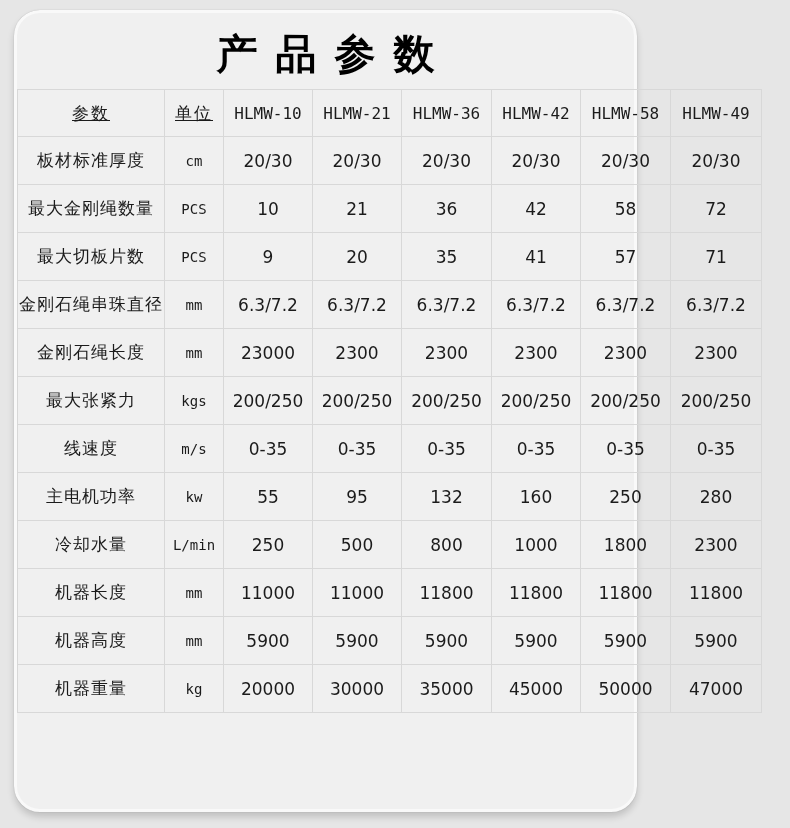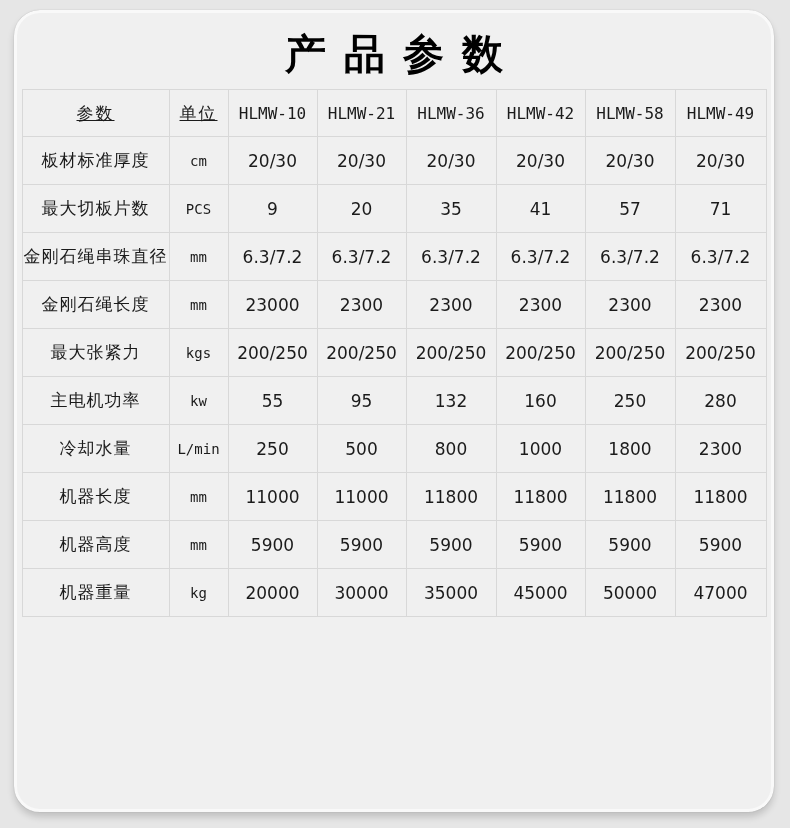--- a/index.html
+++ b/index.html
@@ -6,21 +6,21 @@
     --page-bg:#e6e6e6; --card-bg:#f0f0f0; --grid:#d8d8d8; --text:#1b1b1b; --title:#000;
   }
   html,body{margin:0;padding:0;}
   body{
     width:790px;height:828px;position:relative;overflow:hidden;
     background:var(--page-bg);
     font-family:"DejaVu Sans","Liberation Sans",sans-serif;
     color:var(--text);
   }
   .card{
-    position:absolute;left:14px;top:10px;width:760px;height:802px;
+    position:absolute;left:14px;top:10px;width:623px;height:802px;
     box-sizing:border-box;
     background:var(--card-bg);
     border:3px solid #f9f9f9;
     border-radius:26px;
     box-shadow:0 5px 7px rgba(0,0,0,.16), 0 0 1px rgba(0,0,0,.28);
   }
   .title{
     margin:15px 0 9px 0;
     text-align:center;
     font-size:41px;line-height:52px;
@@ -78,20 +78,30 @@
           <td class="param">板材标准厚度</td>
           <td class="unit">cm</td>
           <td class="val">20/30</td>
           <td class="val">20/30</td>
           <td class="val">20/30</td>
           <td class="val">20/30</td>
           <td class="val">20/30</td>
           <td class="val">20/30</td>
         </tr>
         <tr>
+          <td class="param">最大金刚绳数量</td>
+          <td class="unit">PCS</td>
+          <td class="val">10</td>
+          <td class="val">21</td>
+          <td class="val">36</td>
+          <td class="val">42</td>
+          <td class="val">58</td>
+          <td class="val">72</td>
+        </tr>
+        <tr>
           <td class="param">最大切板片数</td>
           <td class="unit">PCS</td>
           <td class="val">9</td>
           <td class="val">20</td>
           <td class="val">35</td>
           <td class="val">41</td>
           <td class="val">57</td>
           <td class="val">71</td>
         </tr>
         <tr>
@@ -118,20 +128,30 @@
           <td class="param">最大张紧力</td>
           <td class="unit">kgs</td>
           <td class="val">200/250</td>
           <td class="val">200/250</td>
           <td class="val">200/250</td>
           <td class="val">200/250</td>
           <td class="val">200/250</td>
           <td class="val">200/250</td>
         </tr>
         <tr>
+          <td class="param">线速度</td>
+          <td class="unit">m/s</td>
+          <td class="val">0-35</td>
+          <td class="val">0-35</td>
+          <td class="val">0-35</td>
+          <td class="val">0-35</td>
+          <td class="val">0-35</td>
+          <td class="val">0-35</td>
+        </tr>
+        <tr>
           <td class="param">主电机功率</td>
           <td class="unit">kw</td>
           <td class="val">55</td>
           <td class="val">95</td>
           <td class="val">132</td>
           <td class="val">160</td>
           <td class="val">250</td>
           <td class="val">280</td>
         </tr>
         <tr>

